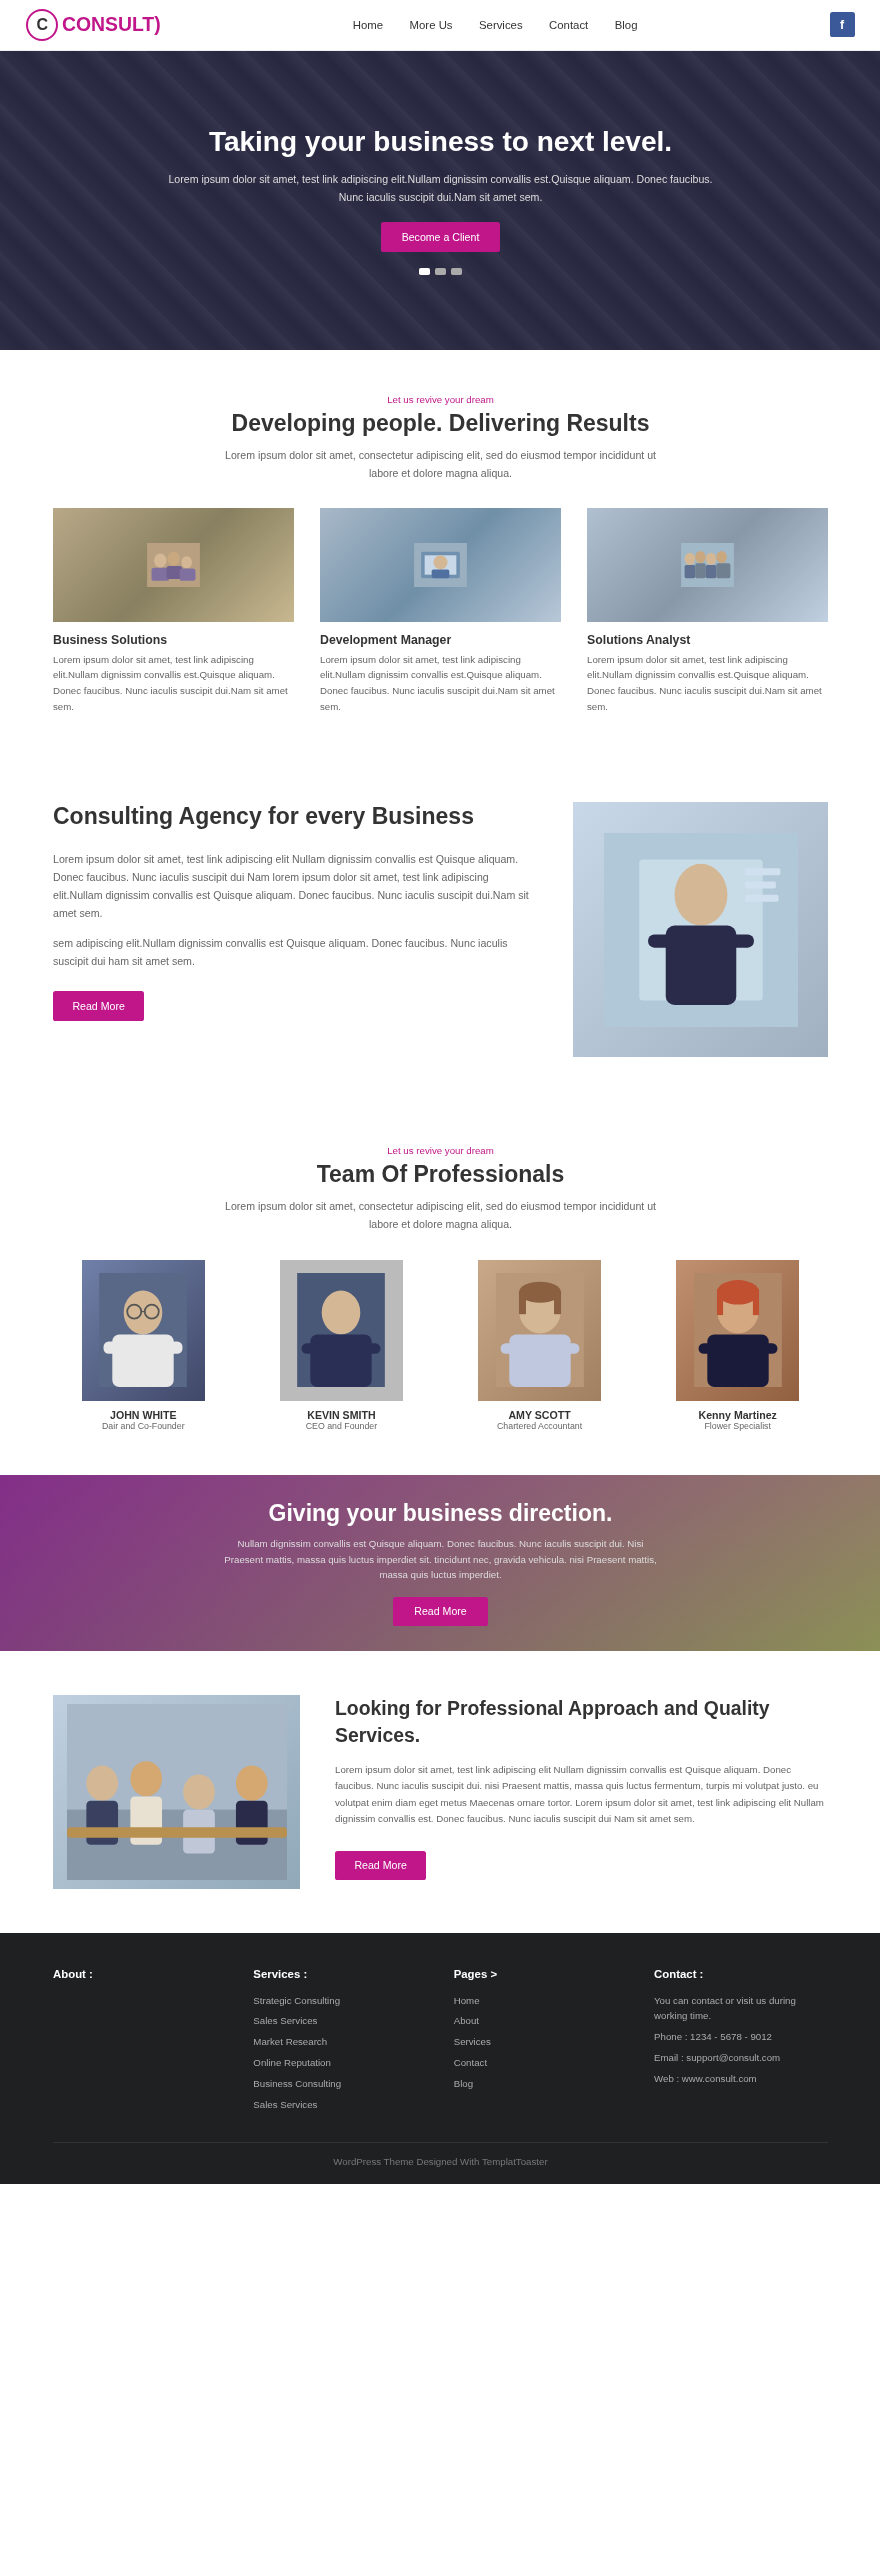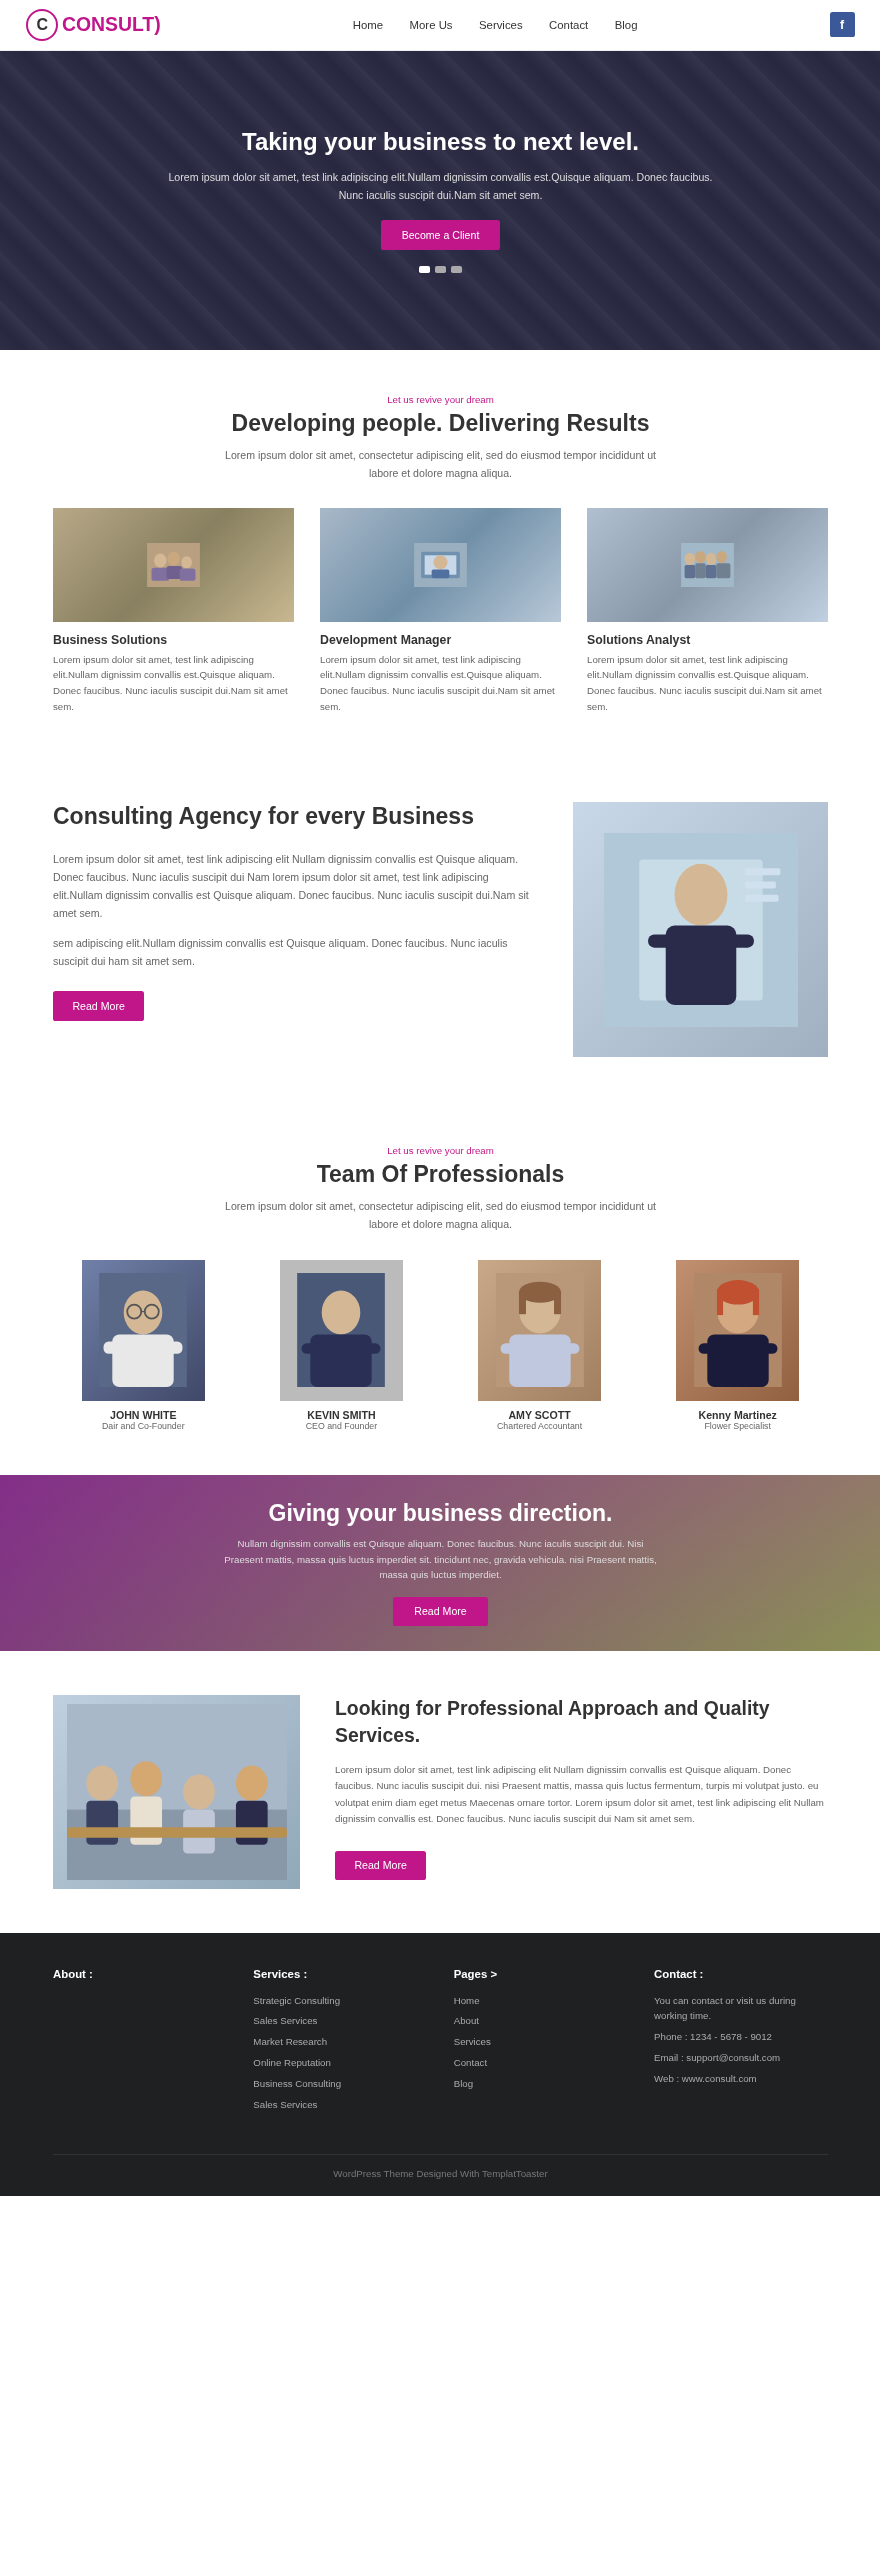--- a/index.html
+++ b/index.html
@@ -48,21 +48,21 @@
       width: 100%;
       height: 299px;
       background: linear-gradient(rgba(0,0,0,0.55), rgba(0,0,0,0.55)), #667;
       display: flex; flex-direction: column; align-items: center; justify-content: center;
       text-align: center;
       color: #fff;
       position: relative;
       overflow: hidden;
     }
     .hero-content { position: relative; z-index: 2; }
-    .hero h1 { font-size: 24px; font-weight: bold; margin-bottom: 12.3px; }
+    .hero h1 { font-size: 28px; font-weight: bold; margin-bottom: 12.3px; }
     .hero p { font-size: 10.6px; color: #ddd; margin-bottom: 16px; line-height: 1.7; }
     .btn-primary {
       background: #c0168a;
       color: #fff;
       border: none;
       padding: 8.8px 21px;
       border-radius: 2.6px;
       cursor: pointer;
       font-size: 10.6px;
     }
@@ -159,21 +159,21 @@
       flex-shrink: 0;
       display: flex; align-items: center; justify-content: center;
       font-size: 44px; color: #fff;
     }
     .pro-right { flex: 1; }
     .pro-right h2 { font-size: 19.4px; font-weight: bold; margin-bottom: 12.3px; line-height: 1.4; }
     .pro-right p { font-size: 9.7px; color: #666; line-height: 1.7; margin-bottom: 14px; }
 
     
     .footer { background: #1e2022; color: #aaa; padding: 35px 53px 17.6px; }
-    .footer-grid { display: grid; grid-template-columns: 1fr 1fr 1fr 1fr; gap: 26.4px; margin-bottom: 37px; }
+    .footer-grid { display: grid; grid-template-columns: 1fr 1fr 1fr 1fr; gap: 26.4px; margin-bottom: 25px; }
     .footer-col h4 { color: #fff; font-size: 11.4px; margin-bottom: 12.3px; }
     .footer-col p, .footer-col a { font-size: 9.7px; color: #aaa; text-decoration: none; display: block; margin-bottom: 5.3px; line-height: 1.6; }
     .footer-bottom { border-top: 0.9px solid #333; padding-top: 12.3px; text-align: center; font-size: 9.7px; color: #777; }
 
     .banner-overlay {
       position: absolute; inset: 0;
       background: linear-gradient(to right, rgba(140,40,140,0.7) 0%, rgba(180,180,80,0.5) 100%);
     }
   </style>
 </head>

